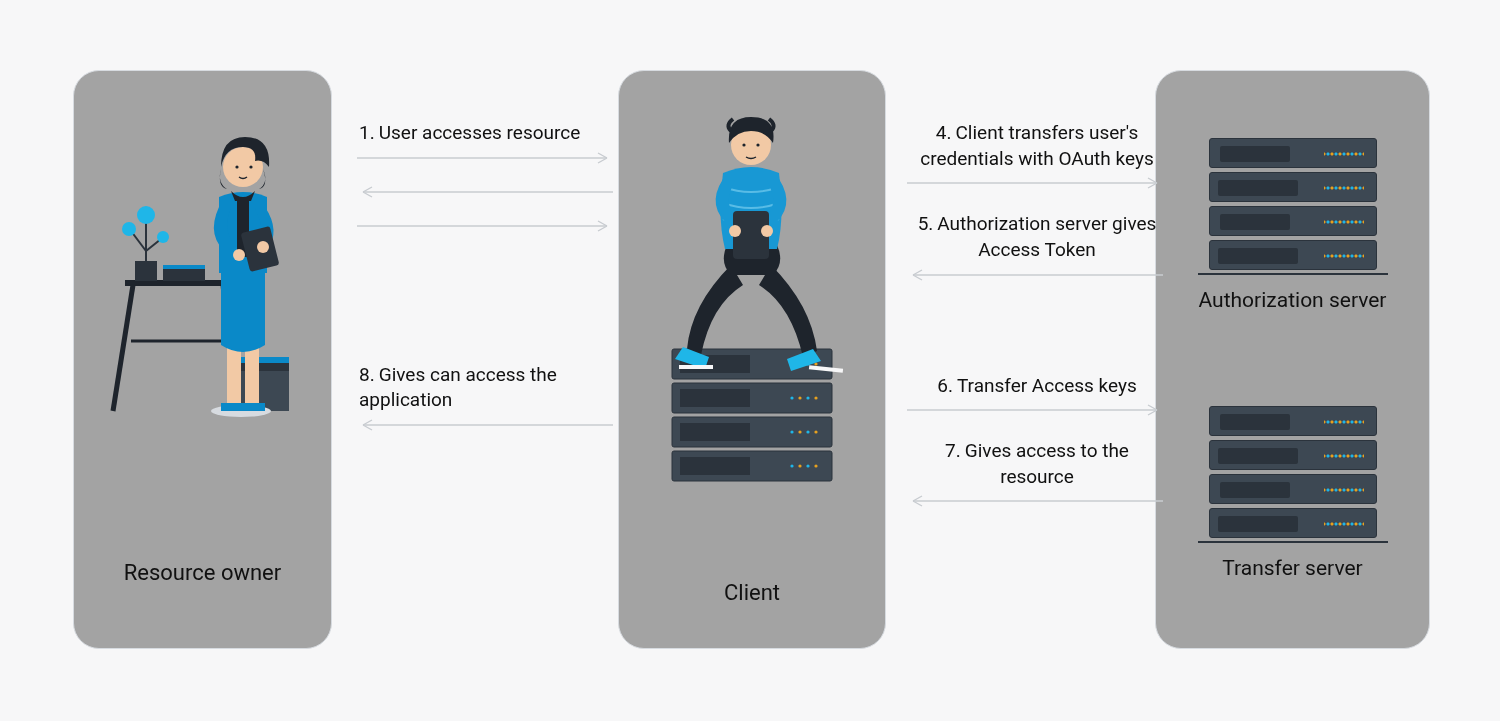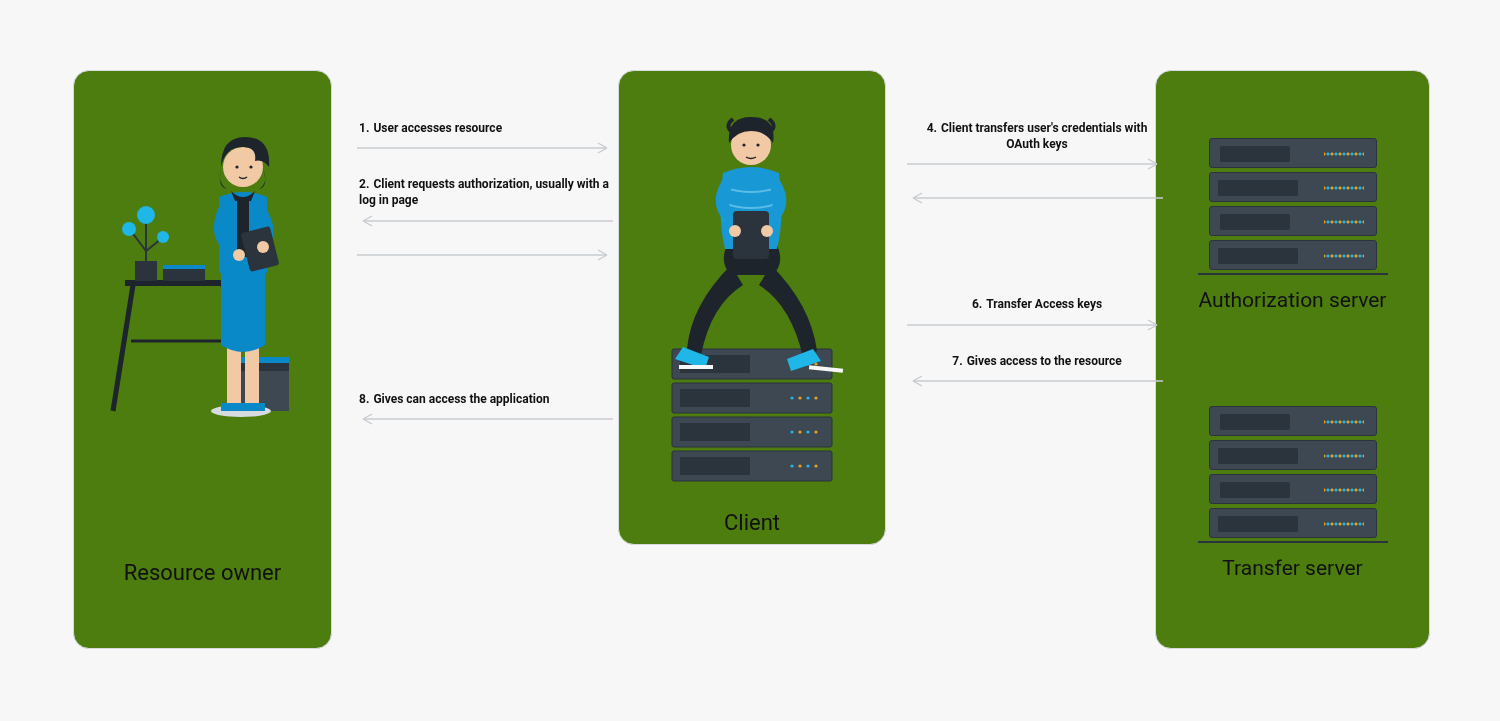--- a/index.html
+++ b/index.html
@@ -7,48 +7,48 @@
     width: 1500px;
     height: 721px;
     background: #f7f7f8;
     font-family: -apple-system, BlinkMacSystemFont, "Segoe UI", Roboto, sans-serif;
     position: relative;
     overflow: hidden;
   }
 
   .panel {
     position: absolute;
-    background: #4d7c0f;
+    background: #a3a3a3;
     border: 1px solid #d7dbe0;
-    border-radius: 16px;
+    border-radius: 26px;
     display: flex;
     flex-direction: column;
     align-items: center;
   }
   #owner { left: 73px; top: 70px; width: 259px; height: 579px; }
-  #client { left: 618px; top: 70px; width: 268px; height: 475px; }
+  #client { left: 618px; top: 70px; width: 268px; height: 579px; }
   #servers { left: 1155px; top: 70px; width: 275px; height: 579px; justify-content: space-around; padding: 20px 0; }
 
   .panel-title {
     font-size: 22px;
     color: #111;
     text-align: center;
     line-height: 1.3;
     margin-top: 14px;
     font-weight: 400;
   }
   #owner .panel-title { margin-top: auto; margin-bottom: 60px; }
   #client .panel-title { margin-top: auto; margin-bottom: 40px; }
 
   
   .flow-col { position: absolute; top: 120px; width: 260px; }
   #col-left  { left: 355px; }
   #col-right { left: 905px; text-align: center; }
 
-  .step { font-size: 12px; color: #111; line-height: 1.35; margin-bottom: 6px; padding-left: 4px; font-weight: bold; }
+  .step { font-size: 19px; color: #111; line-height: 1.35; margin-bottom: 6px; padding-left: 4px; }
   .step .num { margin-right: 4px; }
 
   .arrow { height: 12px; margin-bottom: 22px; position: relative; }
   .arrow svg { width: 100%; height: 12px; display: block; }
   .arrow line, .arrow path { stroke: #c8ccd0; stroke-width: 1.4; fill: none; }
 
   .gap-lg { height: 108px; }
 
   
   .illus { flex: 0 0 auto; }
@@ -226,21 +226,20 @@
 <div id="col-left" class="flow-col">
 
   <div class="step"><span class="num">1.</span><span>User accesses resource</span></div>
   <div class="arrow">
     <svg viewBox="0 0 260 12">
         <line x1="2" y1="6" x2="252" y2="6"></line>
         <path d="M252 6 l-9 -5 M252 6 l-9 5"></path>
       </svg>
   </div>
 
-  <div class="step"><span class="num">2.</span><span>Client requests authorization, usually with a log in page</span></div>
   <div class="arrow">
     <svg viewBox="0 0 260 12">
         <line x1="8" y1="6" x2="258" y2="6"></line>
         <path d="M8 6 l9 -5 M8 6 l9 5"></path>
       </svg>
   </div>
 
   <div class="arrow">
     <svg viewBox="0 0 260 12">
         <line x1="2" y1="6" x2="252" y2="6"></line>
@@ -263,20 +262,21 @@
 <div id="col-right" class="flow-col">
 
   <div class="step"><span class="num">4.</span><span>Client transfers user's credentials with OAuth keys</span></div>
   <div class="arrow">
     <svg viewBox="0 0 260 12">
         <line x1="2" y1="6" x2="252" y2="6"></line>
         <path d="M252 6 l-9 -5 M252 6 l-9 5"></path>
       </svg>
   </div>
 
+  <div class="step"><span class="num">5.</span><span>Authorization server gives Access Token</span></div>
   <div class="arrow">
     <svg viewBox="0 0 260 12">
         <line x1="8" y1="6" x2="258" y2="6"></line>
         <path d="M8 6 l9 -5 M8 6 l9 5"></path>
       </svg>
   </div>
 
   <div style="height:70px"></div>
 
   <div class="step"><span class="num">6.</span><span>Transfer Access keys</span></div>

